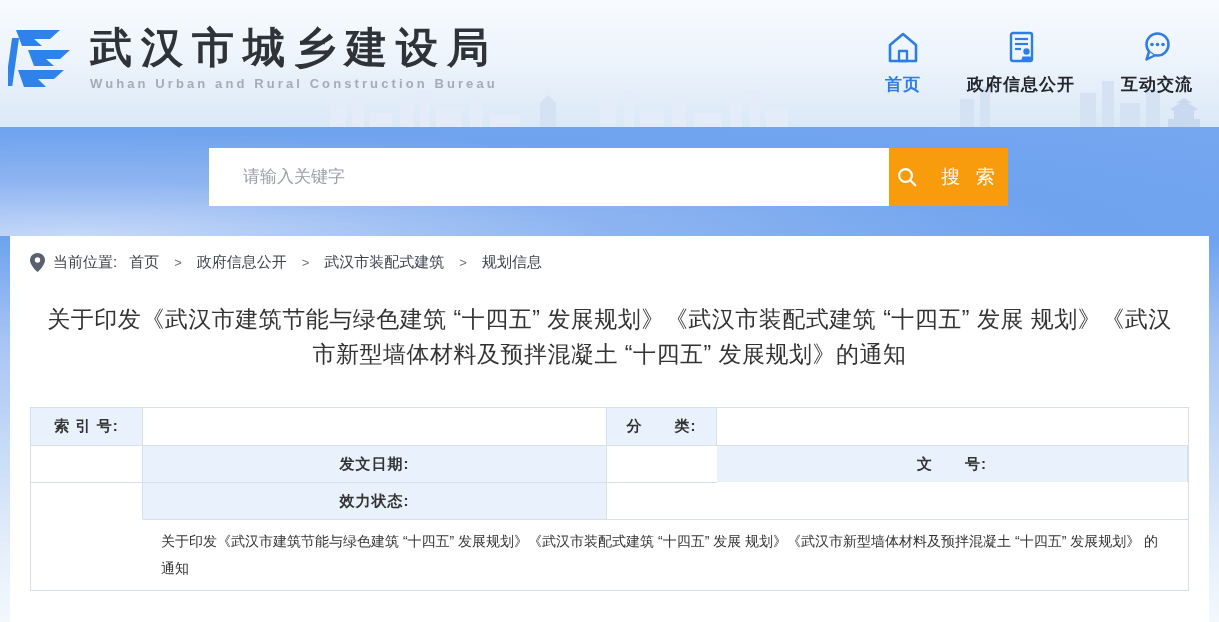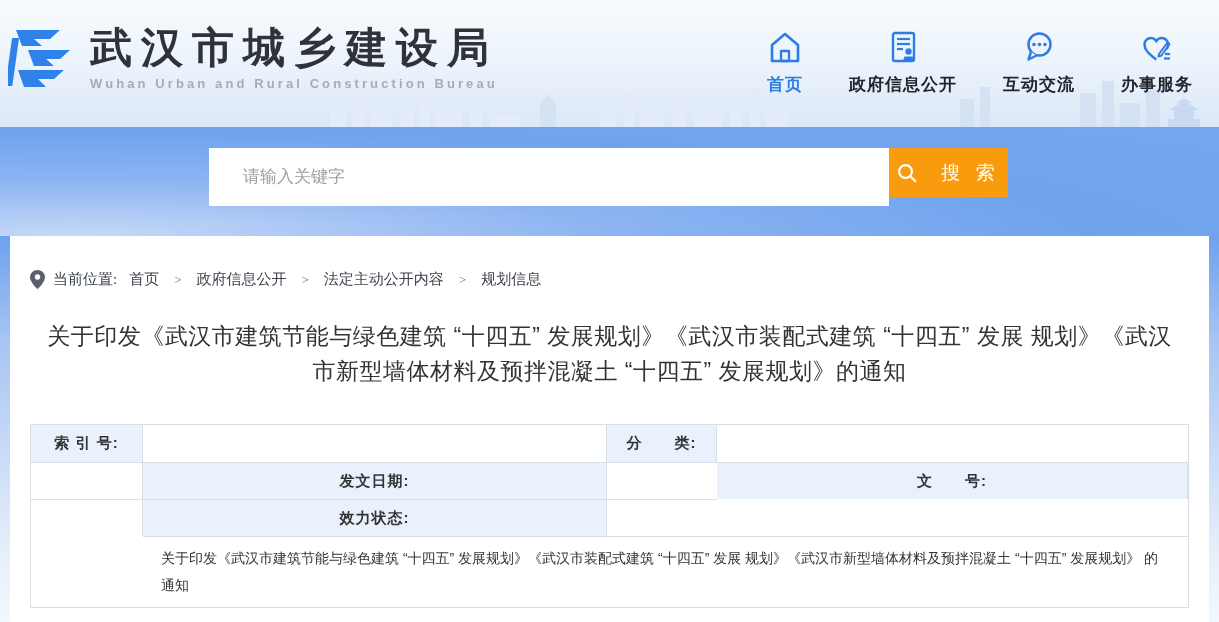--- a/index.html
+++ b/index.html
@@ -36,33 +36,33 @@
     background:radial-gradient(130% 150% at 6% 100%, #c6d9f8 0%, #8db4f1 34%, #6fa3ee 64%, #75a7ef 100%);
   }
   .search-box { position:absolute; left:209px; top:21px; display:flex; height:58px; }
   .search-input {
     width:680px; height:58px; border:none; outline:none; background:#fff;
     padding:0 34px; font-size:17px; color:#333;
     font-family:"Liberation Sans","DejaVu Sans",sans-serif;
   }
   .search-input::placeholder { color:#9aa0a6; }
   .search-btn {
-    width:119px; height:49px; border:none; background:#f89c0e; color:#fff;
+    width:119px; height:58px; border:none; background:#f89c0e; color:#fff;
     font-size:19px; letter-spacing:5px; cursor:pointer;
     display:flex; align-items:center; justify-content:center; gap:24px;
     font-family:"Liberation Sans","DejaVu Sans",sans-serif;
   }
 
   
   .content-panel {
     margin:0 10px; background:#fff; height:386px; padding:0 20px; position:relative;
   }
   .breadcrumb {
-    padding-top:34px; display:flex; align-items:center;
-    font-size:15px; color:#3d434d;font-family:Liberation Serif, serif;
+    padding-top:17px; display:flex; align-items:center;
+    font-size:15px; color:#3d434d;
   }
   .breadcrumb .pin { display:inline-flex; margin-right:8px; }
   .breadcrumb .crumb { color:#3d434d; cursor:pointer; }
   .breadcrumb .sep { margin:0 15px; color:#6b7280; font-size:13px; }
   .breadcrumb .prefix { margin-right:12px; }
 
   .article-title {
     margin-top:30px; text-align:center; font-size:23px; color:#333;
     line-height:35px; font-weight:400; padding:0 14px; letter-spacing:0.5px;
   }
@@ -169,31 +169,20 @@
         <svg width="36" height="34" viewBox="0 0 36 34" fill="none">
           <circle cx="18.5" cy="14.5" r="11" stroke="#2d7de6" stroke-width="2.5"></circle>
           <path d="M10 22 L7.5 29.5 L15.5 25.5" stroke="#2d7de6" stroke-width="2.5" stroke-linejoin="round" fill="#fff"></path>
           <circle cx="13" cy="14.5" r="1.8" fill="#2d7de6"></circle>
           <circle cx="18.5" cy="14.5" r="1.8" fill="#2d7de6"></circle>
           <circle cx="24" cy="14.5" r="1.8" fill="#2d7de6"></circle>
         </svg>
       </span>
       <span class="label">互动交流</span>
     </div>
-    <div class="nav-item">
-      <span>
-        <svg width="36" height="34" viewBox="0 0 36 34" fill="none">
-          <path d="M16.5 29 C11 24.5 5.5 20.5 5.5 14.6 C5.5 10.9 8.3 8 11.8 8 c2.3 0 4.3 1.2 5.5 3 c1.2-1.8 3.2-3 5.5-3 c3.5 0 6.3 2.9 6.3 6.6 c0 1.4-.4 2.7-1 3.9" stroke="#2d7de6" stroke-width="2.5" stroke-linecap="round"></path>
-          <path d="M20 24 L28.5 12.5 L30.5 14 L22.5 25.5 L19.5 26.5 Z" stroke="#2d7de6" stroke-width="2" stroke-linejoin="round"></path>
-          <line x1="26" y1="24" x2="31" y2="24" stroke="#2d7de6" stroke-width="2.2"></line>
-          <line x1="25" y1="28.5" x2="31" y2="28.5" stroke="#2d7de6" stroke-width="2.2"></line>
-        </svg>
-      </span>
-      <span class="label">办事服务</span>
-    </div>
   </div>
 </div>
 
 <div class="search-band">
   <div class="search-box">
     <input class="search-input" type="text" placeholder="请输入关键字" style="">
     <button class="search-btn">
       <span style="display:inline-flex;">
         <svg width="20" height="20" viewBox="0 0 20 20">
           <circle cx="8.5" cy="8.5" r="6.4" fill="none" stroke="#fff" stroke-width="2.2"></circle>
@@ -212,21 +201,21 @@
       <svg width="15" height="19" viewBox="0 0 15 19">
         <path d="M7.5 0 C3.4 0 0 3.2 0 7.2 C0 12.6 7.5 19 7.5 19 S15 12.6 15 7.2 C15 3.2 11.6 0 7.5 0 Z" fill="#59616e"></path>
         <circle cx="7.5" cy="7" r="2.7" fill="#fff"></circle>
       </svg>
     </span>
     <span class="prefix">当前位置:</span>
     <span class="crumb">首页</span>
     <span class="sep">&gt;</span>
     <span class="crumb">政府信息公开</span>
     <span class="sep">&gt;</span>
-    <span class="crumb">法定主动公开内容</span>
+    <span class="crumb">武汉市装配式建筑</span>
     <span class="sep">&gt;</span>
     <span class="crumb">规划信息</span>
   </div>
 
   <div class="article-title">关于印发《武汉市建筑节能与绿色建筑 “十四五” 发展规划》《武汉市装配式建筑 “十四五” 发展 规划》《武汉市新型墙体材料及预拌混凝土 “十四五” 发展规划》的通知</div>
 
   <div class="meta-table">
 
     <div class="cell cell-label br">索 引 号:</div>
     <div class="cell cell-value br"></div>

